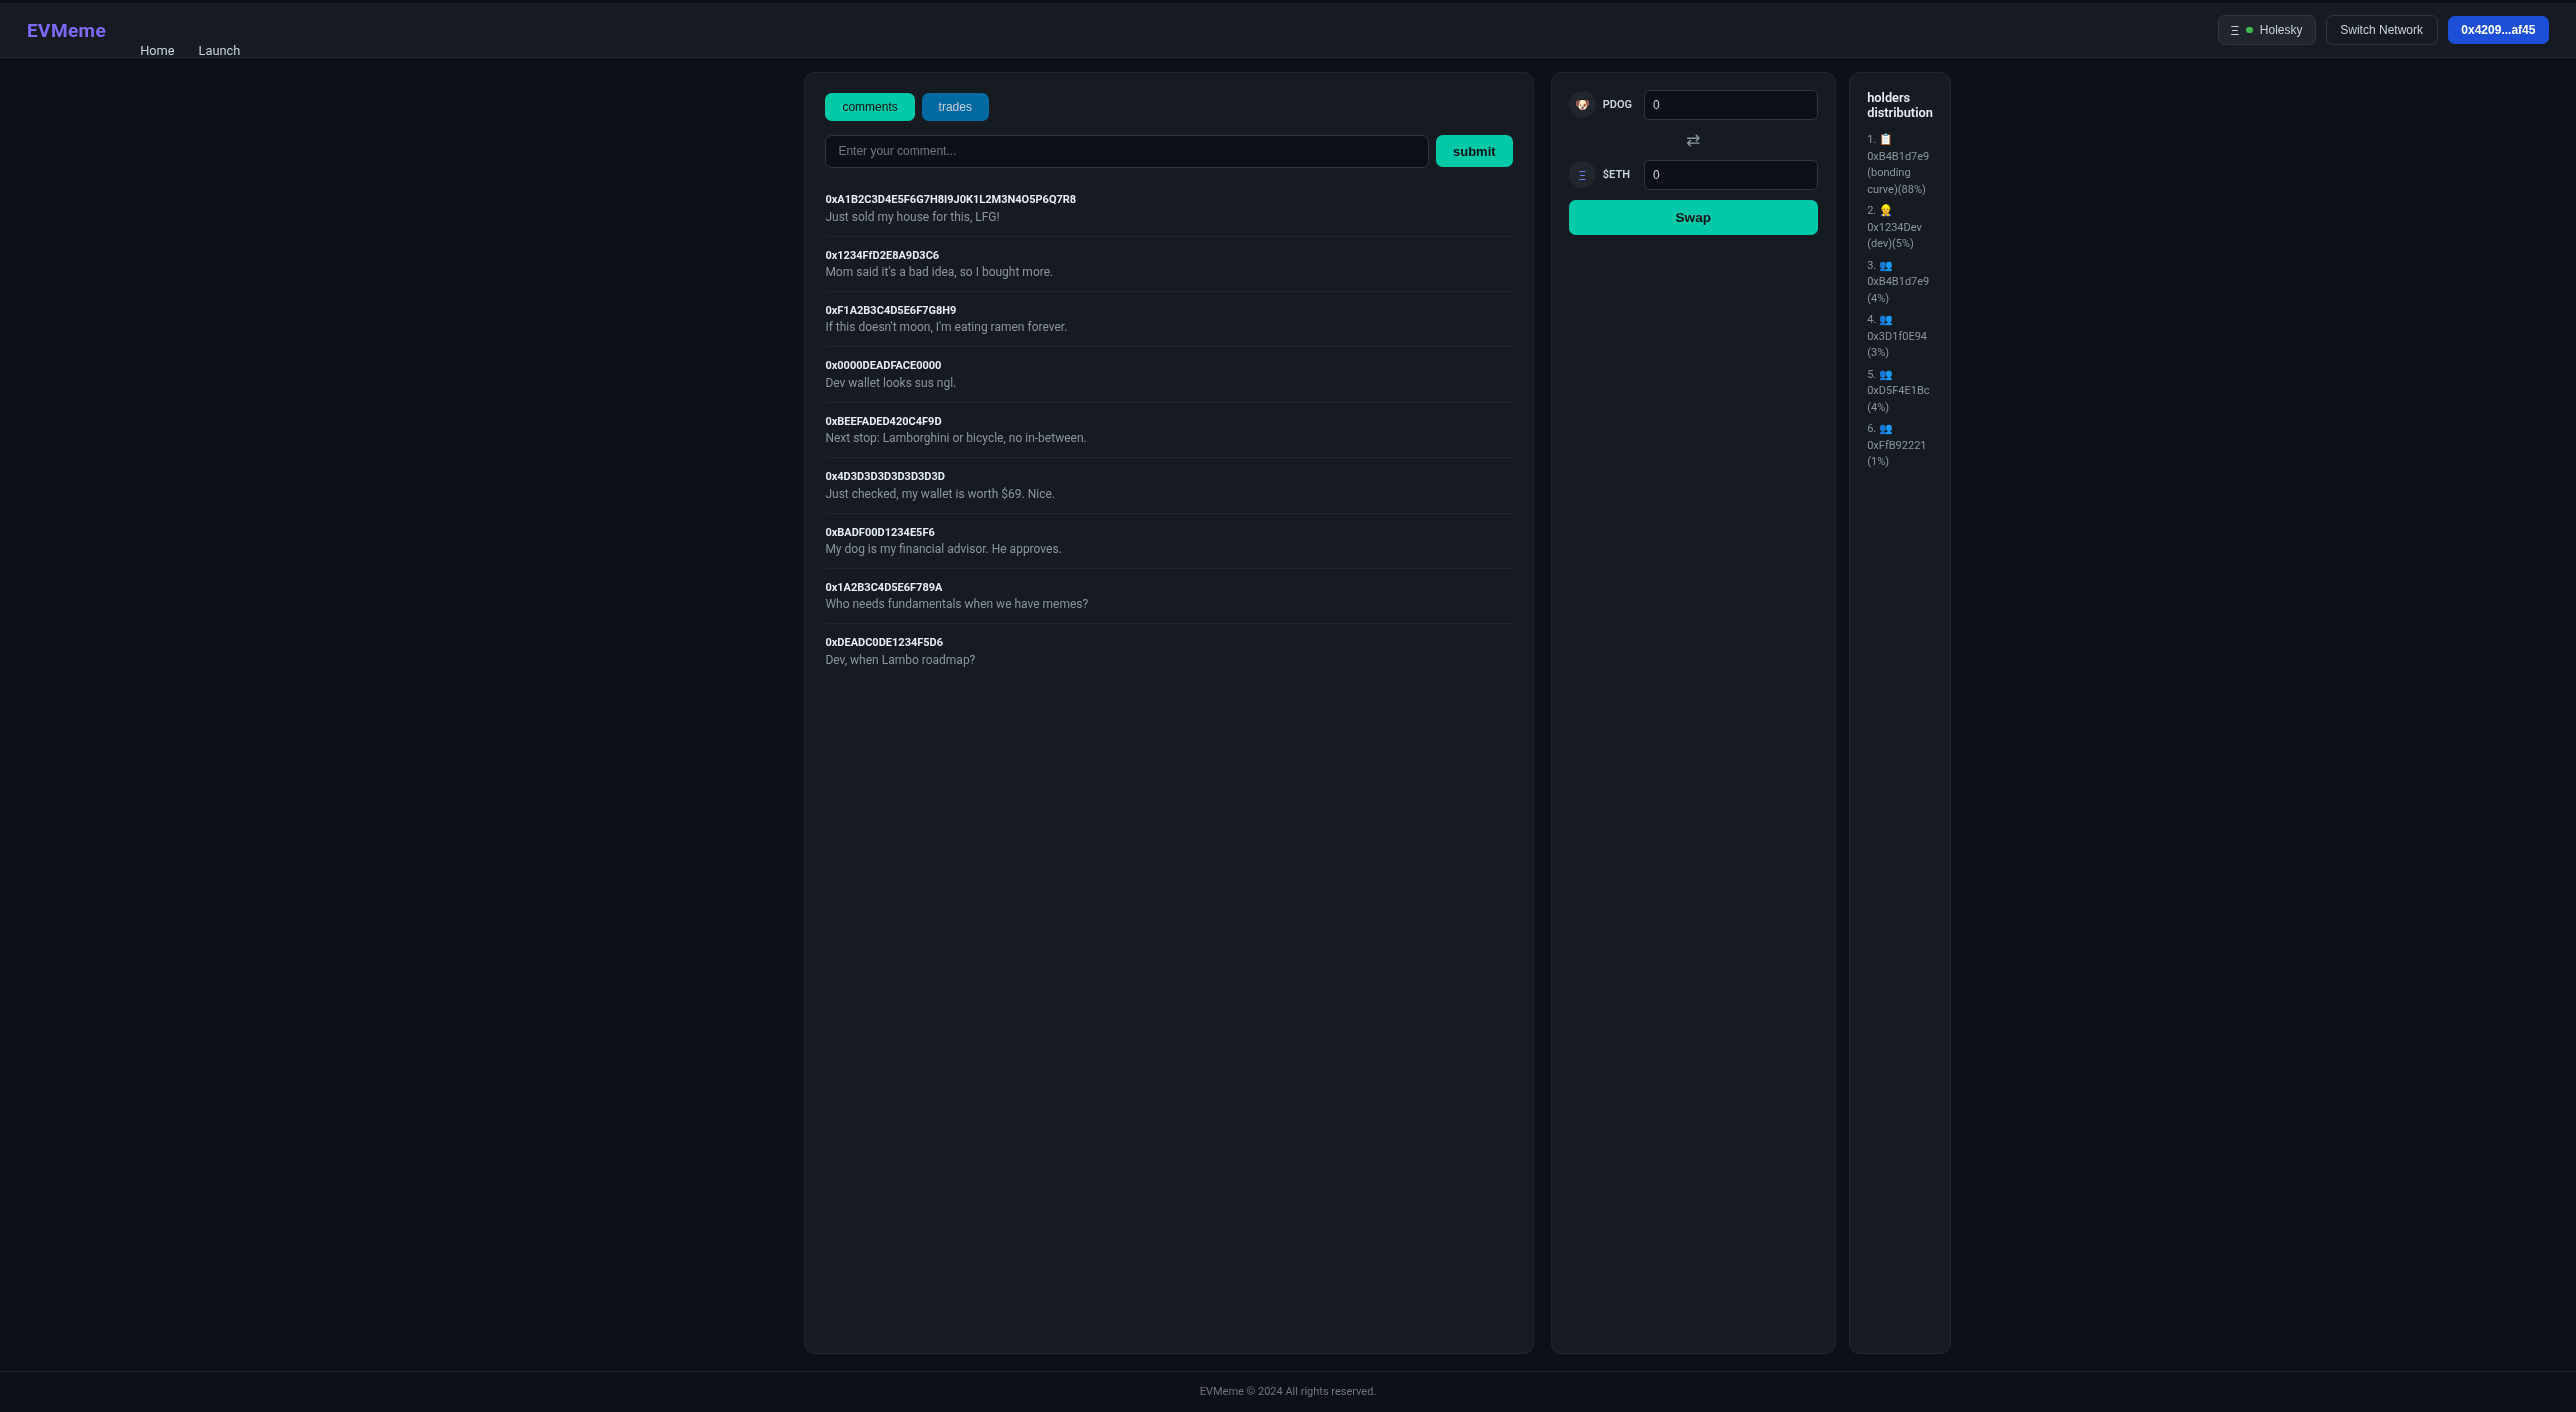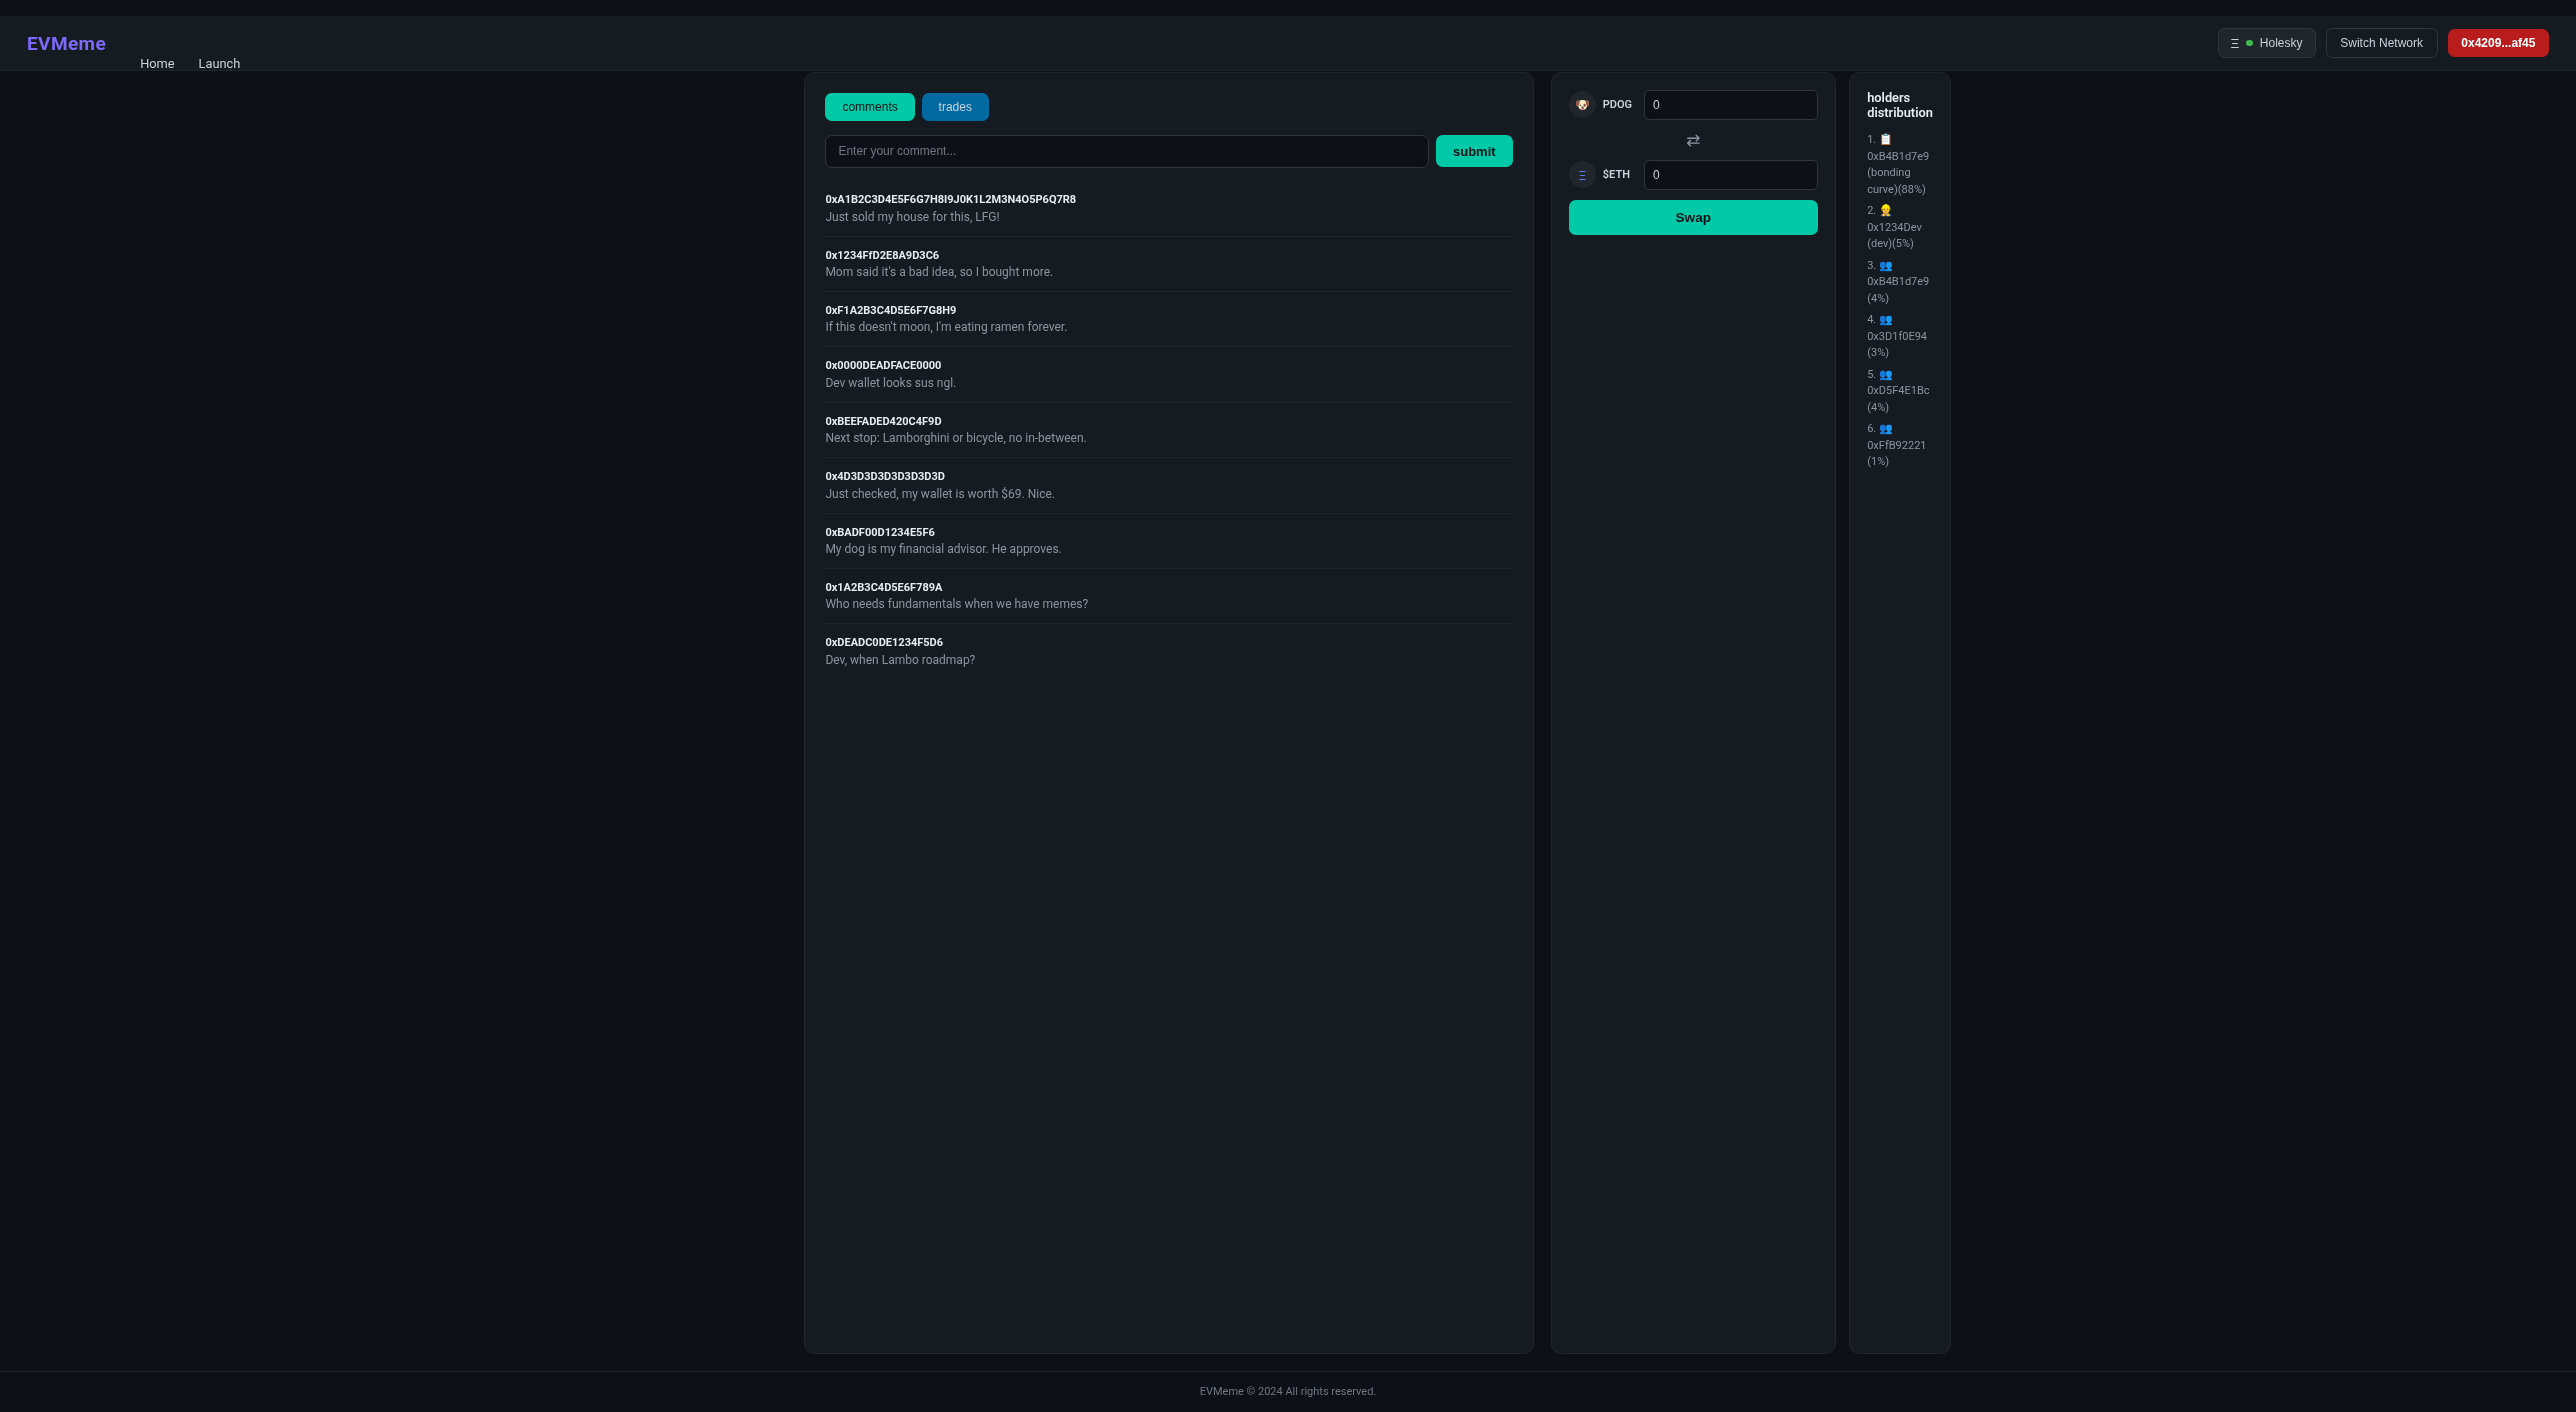--- a/index.html
+++ b/index.html
@@ -15,21 +15,21 @@
     
     header {
       background-color: #161b22;
       border-bottom: 0.9px solid #21262d;
       padding: 0 27px;
       height: 55px;
       display: flex;
       align-items: center;
       justify-content: space-between;
       position: sticky;
-      top: 16px;
+      top: 3px;
       z-index: 100;
     }
     .header-left {
       display: flex;
       align-items: center;
       gap: 34px;
     }
     .logo {
       font-size: 19px;
       font-weight: 700;
@@ -77,21 +77,21 @@
     .switch-network-btn {
       background: transparent;
       border: 0.9px solid #30363d;
       border-radius: 6.8px;
       padding: 6.8px 13.6px;
       color: #c9d1d9;
       font-size: 12px;
       cursor: pointer;
     }
     .wallet-btn {
-      background: #b91c1c;
+      background: #1d4ed8;
       border: none;
       border-radius: 6.8px;
       padding: 6.8px 13.6px;
       color: #fff;
       font-size: 12px;
       font-weight: 600;
       cursor: pointer;
     }
 
     

